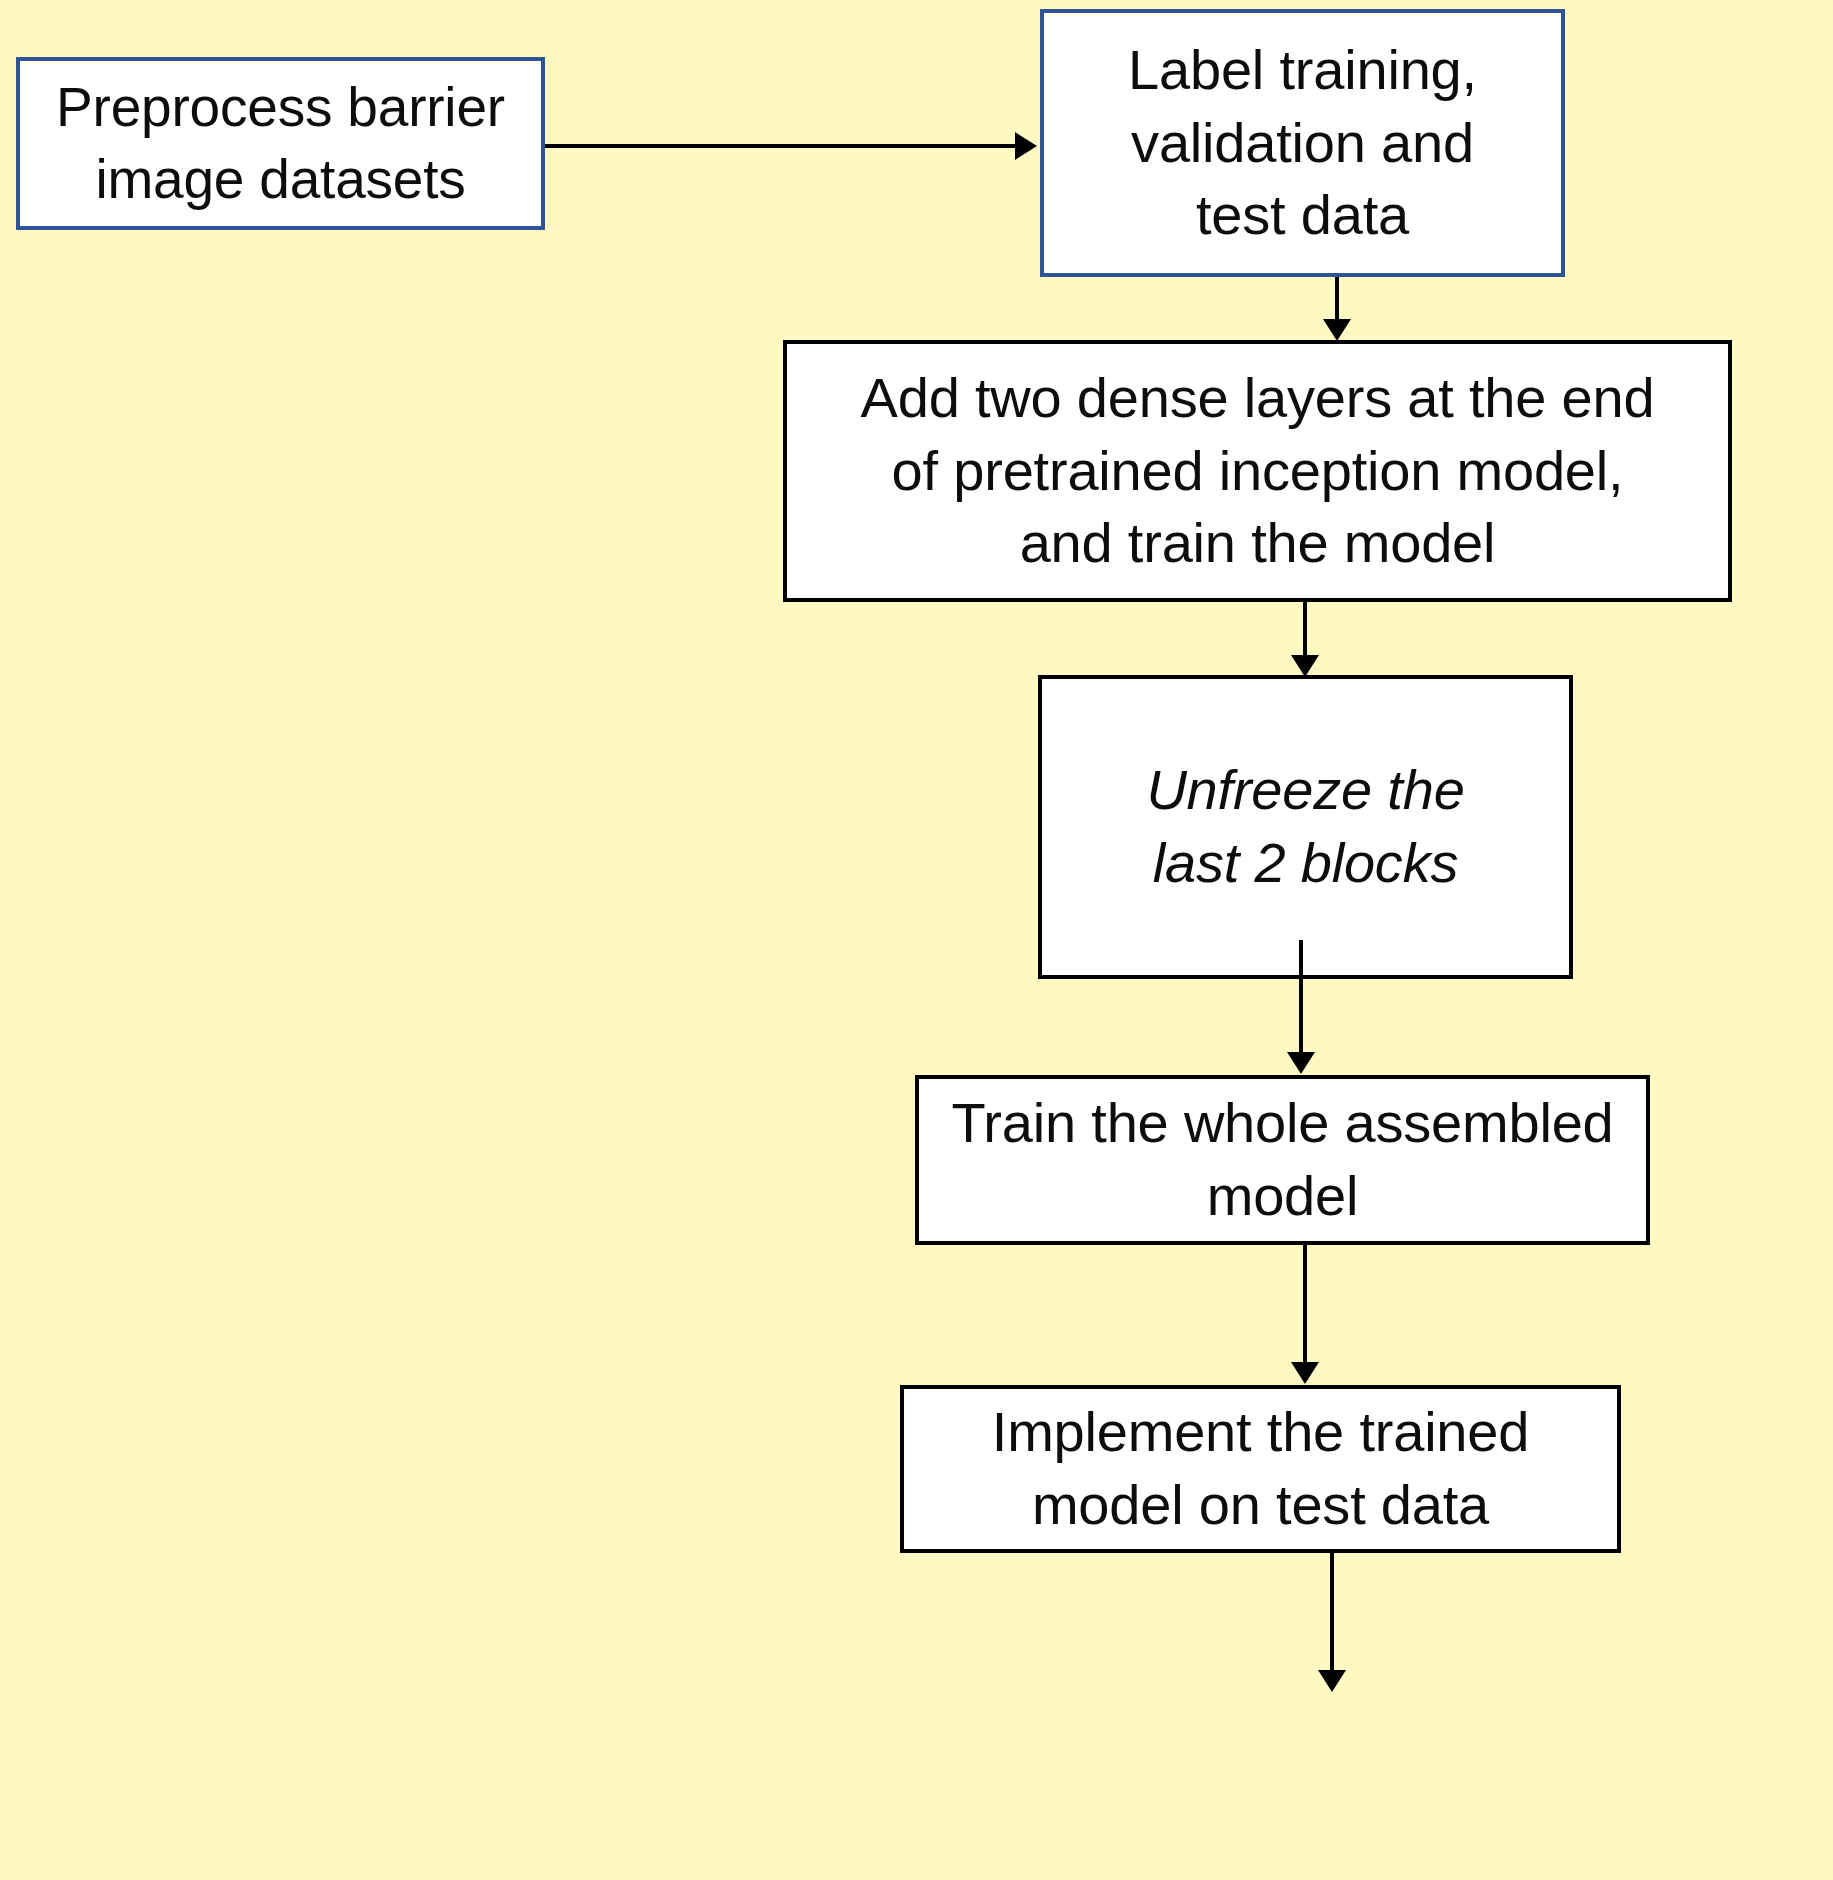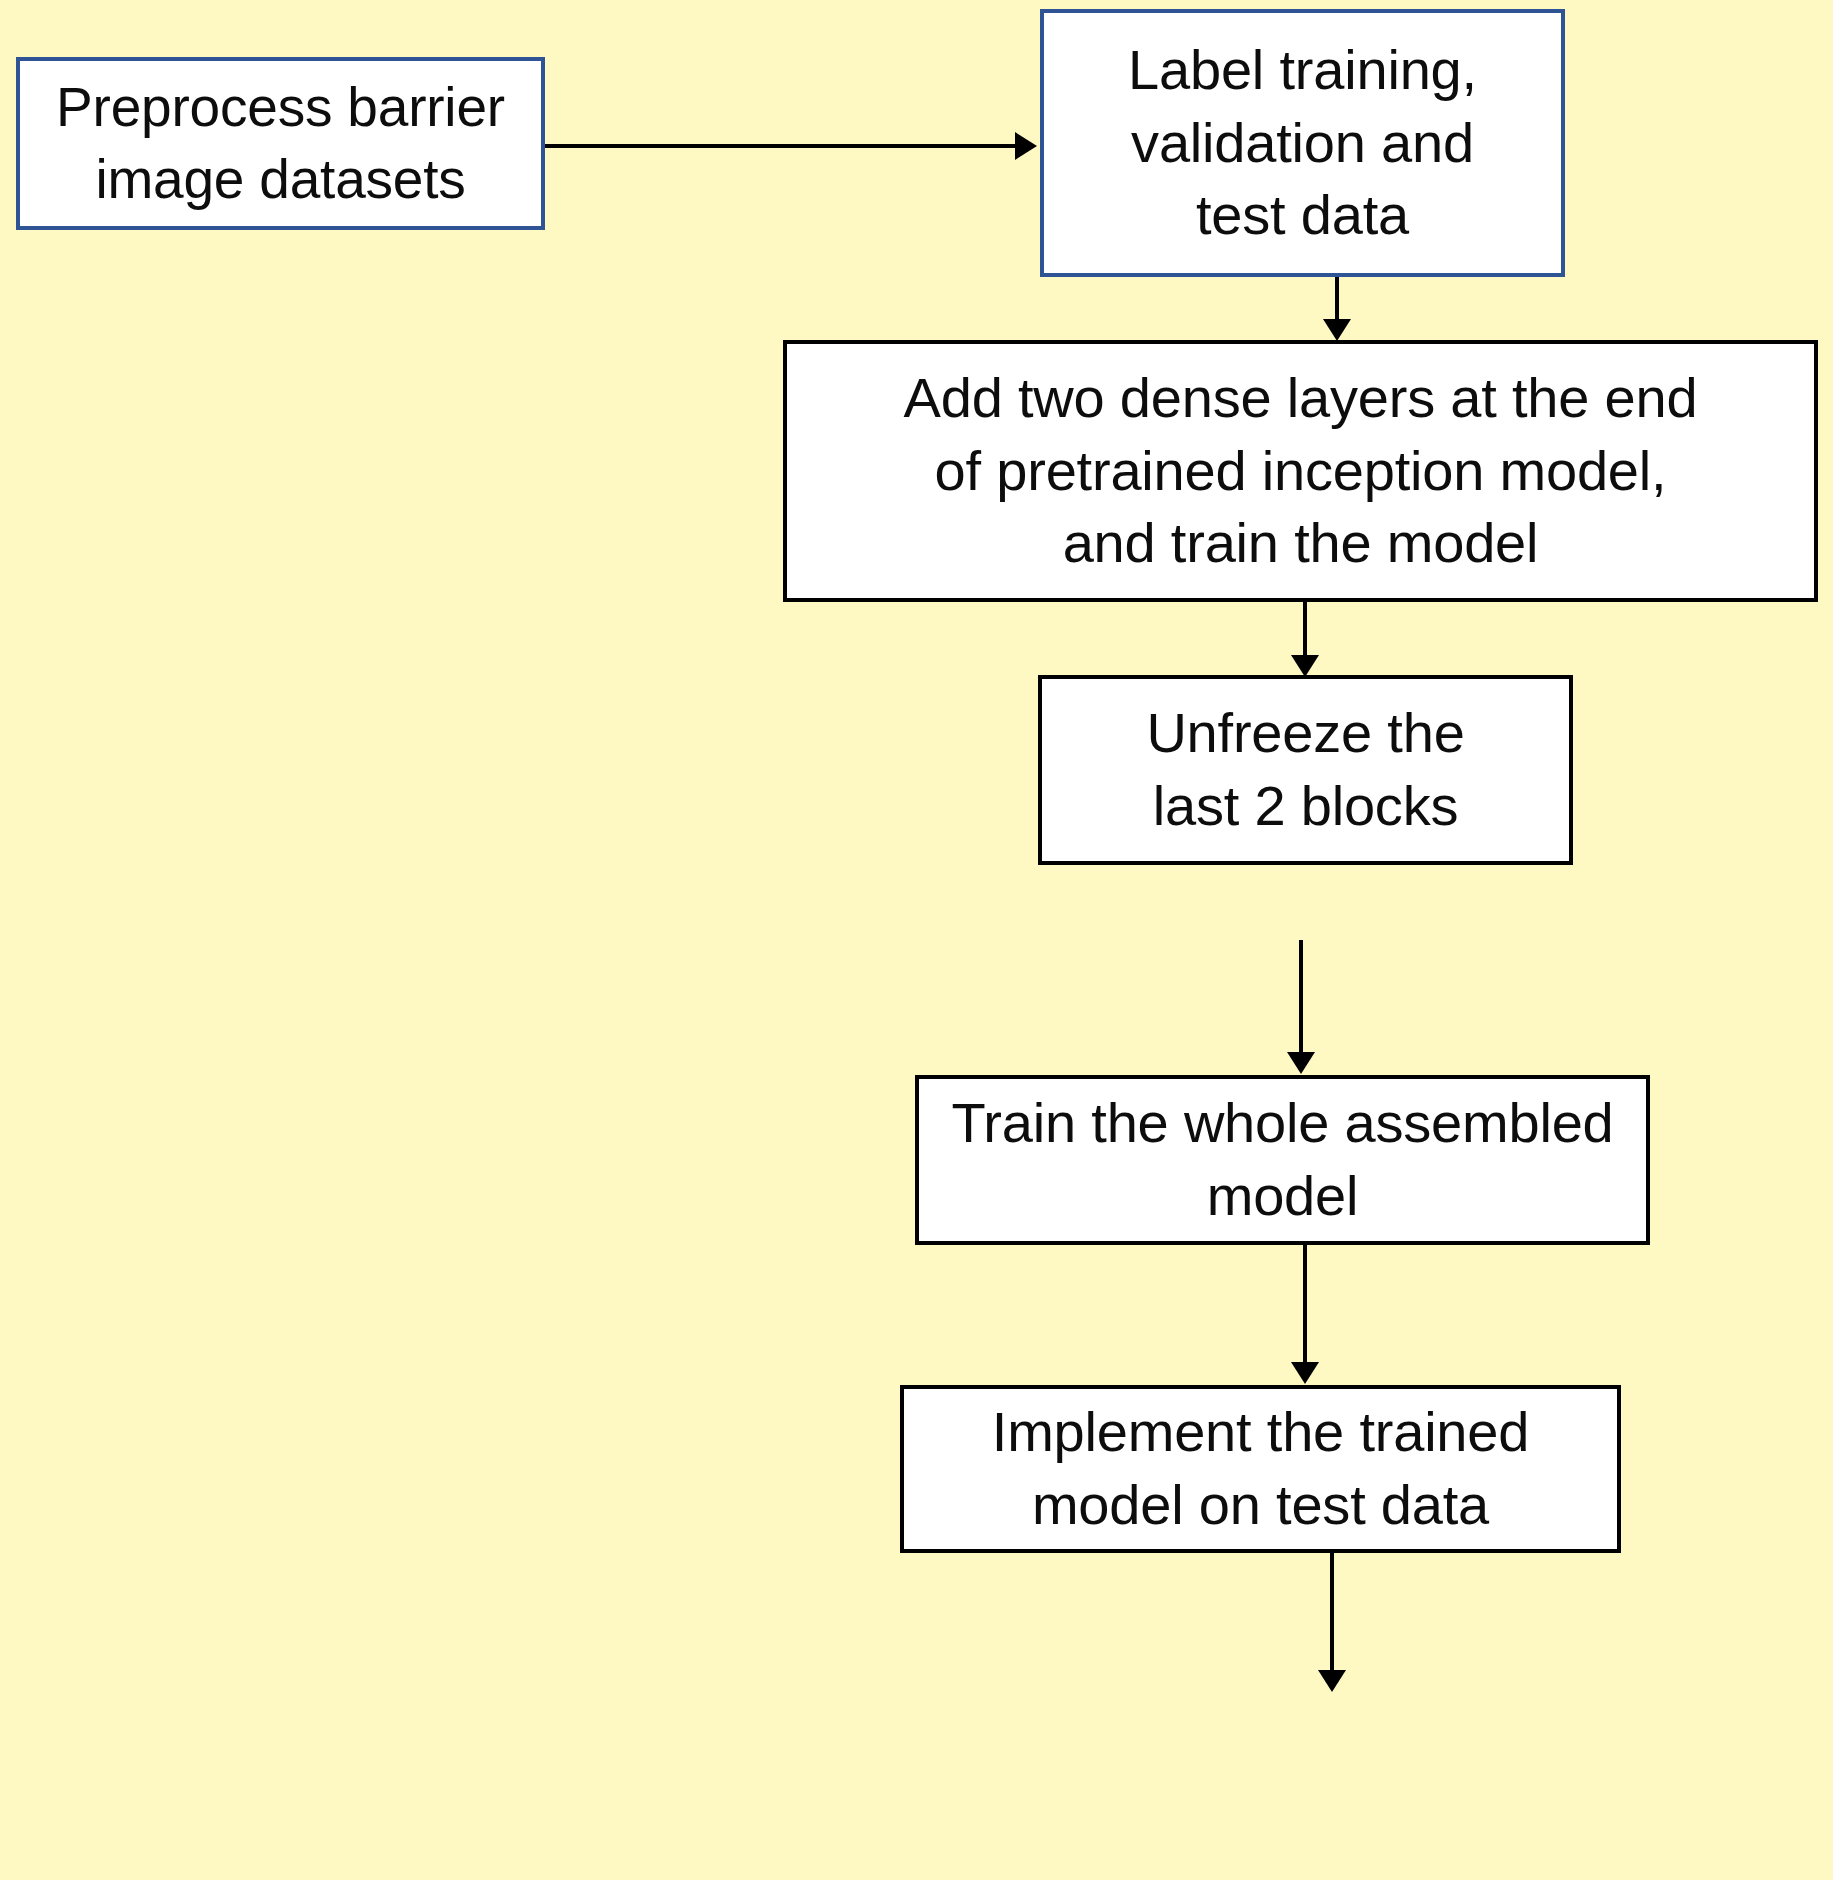--- a/index.html
+++ b/index.html
@@ -84,27 +84,27 @@
     <span class="txt">Preprocess barrier
 image datasets</span>
   </div>
 
   <div class="node blue" style="left:1040px; top:9px; width:525px; height:268px; font-size:56px;">
     <span class="txt">Label training,
 validation and
 test data</span>
   </div>
 
-  <div class="node black" style="left:783px; top:340px; width:1035px; height:262px; font-size:56px;">
+  <div class="node black" style="left:783px; top:340px; width:949px; height:262px; font-size:56px;">
     <span class="txt">Add two dense layers at the end
 of pretrained inception model,
 and train the model</span>
   </div>
 
-  <div class="node black" style="left:1038px; top:675px; width:535px; height:190px; font-size:56px;">
+  <div class="node black" style="left:1038px; top:675px; width:535px; height:304px; font-size:56px;font-style:italic;">
     <span class="txt">Unfreeze the
 last 2 blocks</span>
   </div>
 
   <div class="node black" style="left:915px; top:1075px; width:735px; height:170px; font-size:56px;">
     <span class="txt">Train the whole assembled
 model</span>
   </div>
 
   <div class="node black" style="left:900px; top:1385px; width:721px; height:168px; font-size:56px;">

